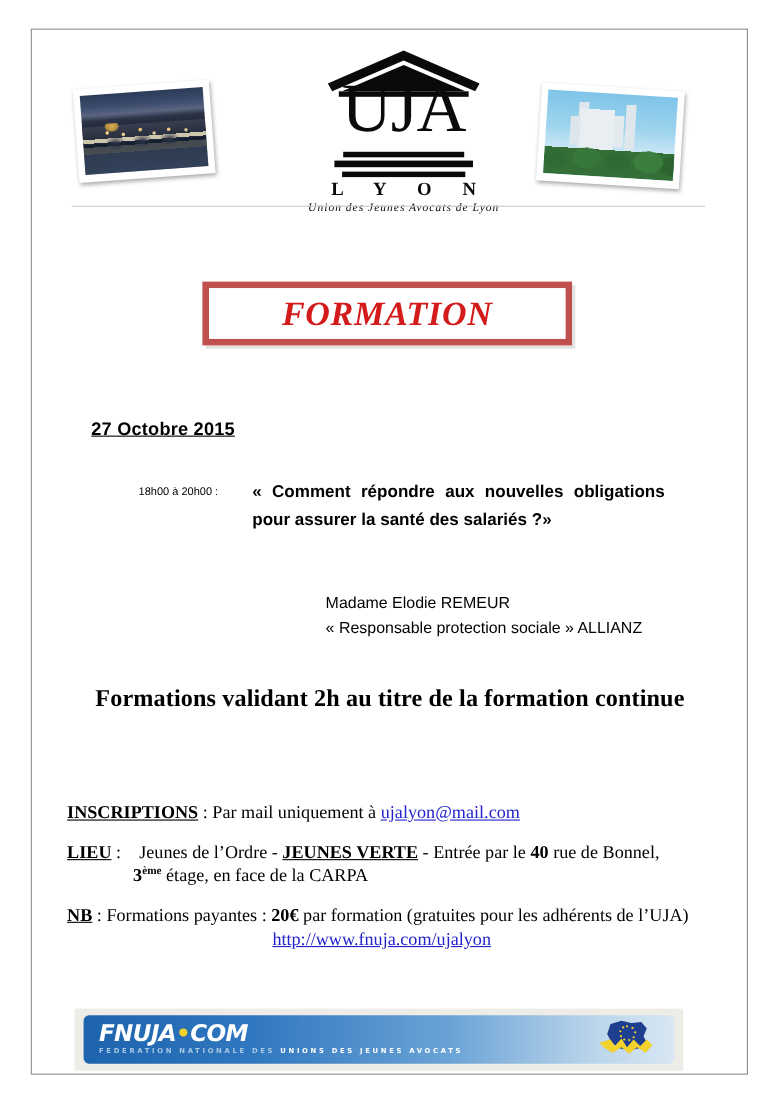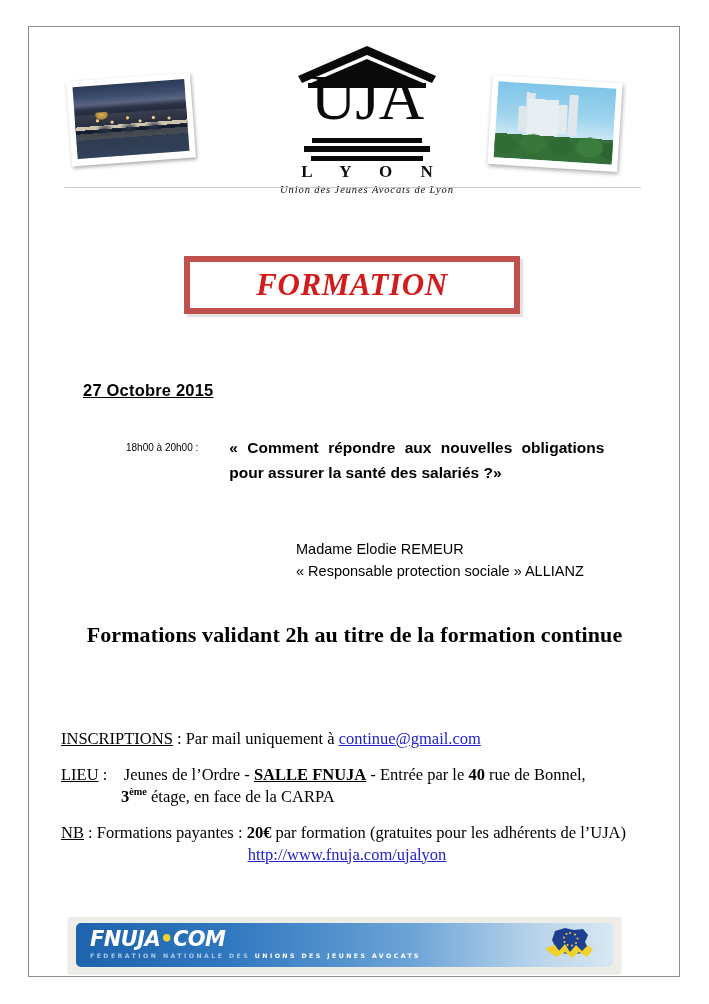--- a/index.html
+++ b/index.html
@@ -269,21 +269,21 @@
 
   
   #info {
     position: absolute;
     left: 61px; top: 729px;
     width: 600px;
     font-family: "Liberation Serif", serif;
     font-size: 16.5px;
   }
   .info-row { margin-bottom: 16px; }
-  .lbl { font-weight: 400; text-decoration: underline; }
+  .lbl { font-weight: 700; text-decoration: underline; }
   .lnk { color: #2222cc; text-decoration: underline; }
   .ul { text-decoration: underline; }
   .bold { font-weight: 700; }
   #lieu-l1 { display: block; }
   #lieu-l2 { display: block; margin-left: 60px; margin-top: 1px; }
   #nb-url {
     display: block;
     text-align: center;
     margin-top: 2px;
     margin-left: -28px;
@@ -392,26 +392,26 @@
   <div id="speaker">
     <div>Madame Elodie REMEUR</div>
     <div>« Responsable protection sociale » ALLIANZ</div>
   </div>
 
   <div id="validation">Formations validant 2h au titre de la formation continue</div>
 
   <div id="info">
 
     <div class="info-row">
-      <span class="lbl">INSCRIPTIONS</span><span> : Par mail uniquement à </span><a class="lnk" href="#">continue@gmail.com</a>
+      <span class="lbl">INSCRIPTIONS</span><span> : Par mail uniquement à </span><a class="lnk" href="#">ujalyon@mail.com</a>
     </div>
 
     <div class="info-row">
       <span id="lieu-l1">
-        <span class="lbl">LIEU</span><span> :</span>&nbsp;&nbsp;&nbsp;&nbsp;<span>Jeunes de l’Ordre - </span><span class="ul bold">SALLE FNUJA</span><span> - Entrée par le </span><span class="bold">40</span><span> rue de Bonnel,</span>
+        <span class="lbl">LIEU</span><span> :</span>&nbsp;&nbsp;&nbsp;&nbsp;<span>Jeunes de l’Ordre - </span><span class="ul bold">JEUNES VERTE</span><span> - Entrée par le </span><span class="bold">40</span><span> rue de Bonnel,</span>
       </span>
       <span id="lieu-l2">
         <span class="bold">3</span><sup>ème</sup><span> étage, en face de la CARPA</span>
       </span>
     </div>
 
     <div class="info-row">
       <span class="lbl">NB</span><span> : Formations payantes : </span><span class="bold">20€</span><span> par formation (gratuites pour les adhérents de l’UJA)</span>
       <a id="nb-url" class="lnk" href="#">http://www.fnuja.com/ujalyon</a>
     </div>

